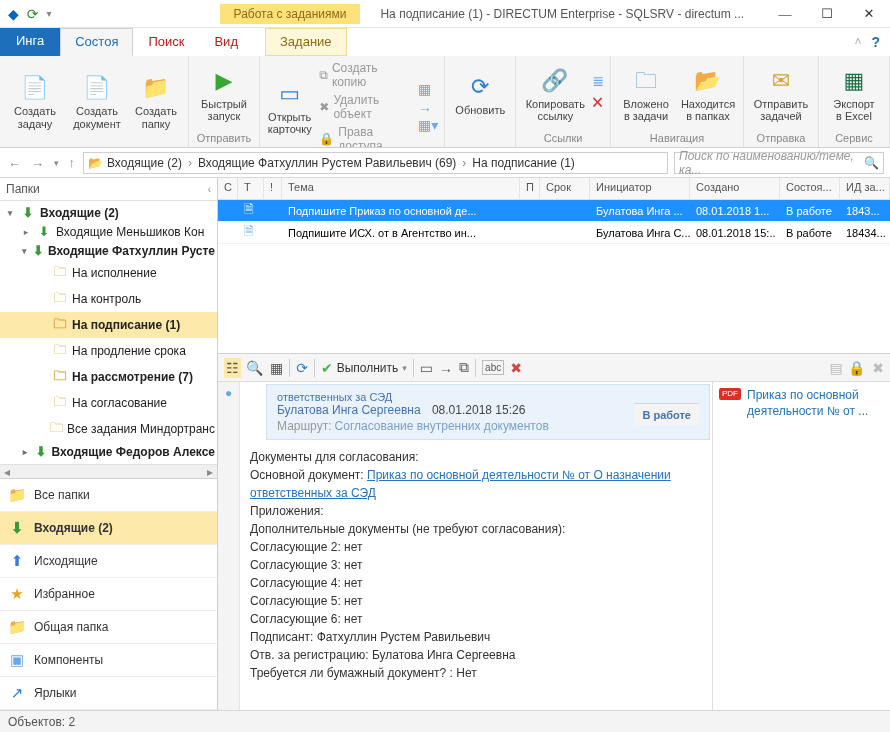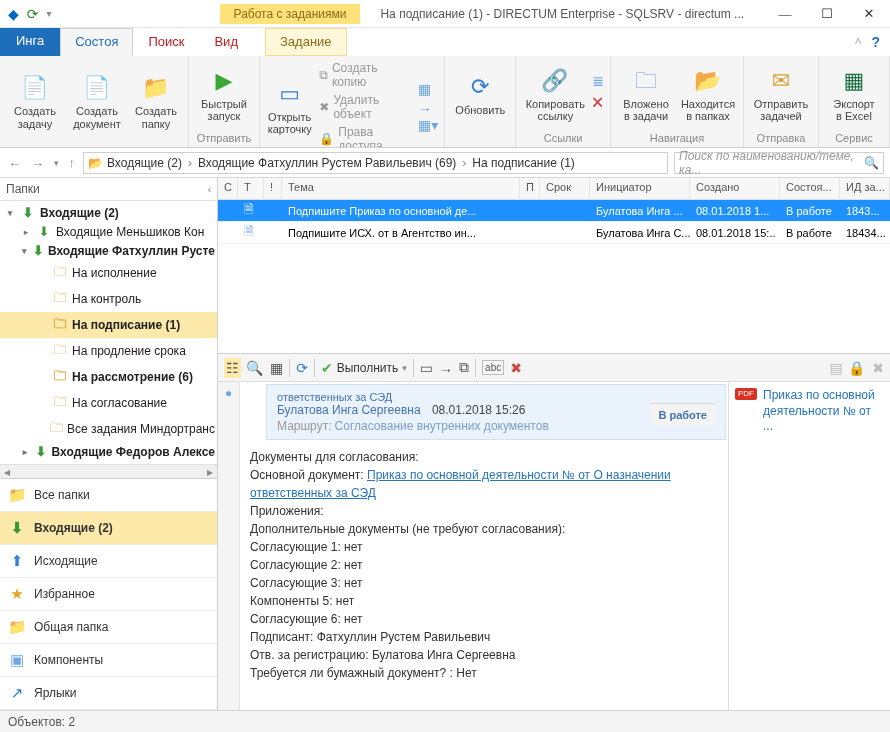--- a/index.html
+++ b/index.html
@@ -91,21 +91,21 @@
 .taskhead .author { color: #4573b3; }
 .taskhead .date { color: #444; margin-left: 8px; }
 .taskhead .status { color: #4573b3; font-weight: bold; float: right; }
 .taskhead .route { color: #999; font-size: 11px; margin-top: 2px; }
 .taskhead .route a { color: #7d9fcb; }
 .leftbar { width: 22px; background: #f4f4f4; border-right: 1px solid #e4e4e4; }
 .prevbody-wrap { display: flex; flex: 1; overflow: hidden; }
 .prevbody { flex: 1; padding: 2px 10px 6px 10px; color: #333; overflow: auto; line-height: 1.5; }
 .prevbody a { color: #2474be; text-decoration: underline; }
 
-.attach { width: 162px; border-left: 1px solid #ddd; padding: 6px; }
+.attach { width: 178px; border-left: 1px solid #ddd; padding: 6px; }
 .attach .item { display: flex; align-items: flex-start; gap: 6px; color: #2474be; font-size: 11px; line-height: 1.3; }
 .attach .item .pdf { background: #d93025; color: #fff; font-size: 8px; padding: 1px 3px; border-radius: 2px; }
 
 
 .status { height: 22px; background: #f4f4f4; border-top: 1px solid #d6d6d6; display: flex; align-items: center; padding: 0 8px; color: #555; font-size: 11px; }
 </style>
 </head>
 <body>
 
 <div class="titlebar">
@@ -311,21 +311,21 @@
           <span>На подписание (1)</span>
         </div>
       <div class="node lvl3">
           <span class="exp"></span>
           <span class="fic">🗀</span>
           <span>На продление срока</span>
         </div>
       <div class="node bold lvl3">
           <span class="exp"></span>
           <span class="fic">🗀</span>
-          <span>На рассмотрение (6)</span>
+          <span>На рассмотрение (7)</span>
         </div>
       <div class="node lvl3">
           <span class="exp"></span>
           <span class="fic">🗀</span>
           <span>На согласование</span>
         </div>
       <div class="node lvl3">
           <span class="exp"></span>
           <span class="fic">🗀</span>
           <span>Все задания Миндортранс</span>
@@ -454,24 +454,24 @@
               <span class="author">Булатова Инга Сергеевна</span>
               <span class="date">08.01.2018 15:26</span>
               <span class="status">В работе</span>
               <div class="route"><span>Маршрут:</span> <a>Согласование внутренних документов</a></div>
             </div>
             <div class="prevbody">
               <div>Документы для согласования:</div>
               <div><span>Основной документ: </span><a>Приказ по основной деятельности №  от  О назначении ответственных за СЭД</a></div>
               <div>Приложения:</div>
               <div>Дополнительные документы (не требуют согласования):</div>
-              <div>Согласующие 1: нет</div>
               <div>Согласующие 2: нет</div>
               <div>Согласующие 3: нет</div>
-              <div>Компоненты 5: нет</div>
+              <div>Согласующие 4: нет</div>
+              <div>Согласующие 5: нет</div>
               <div>Согласующие 6: нет</div>
               <div>Подписант: Фатхуллин Рустем Равильевич</div>
               <div>Отв. за регистрацию: Булатова Инга Сергеевна</div>
               <div>Требуется ли бумажный документ? : Нет</div>
             </div>
           </div>
         </div>
       </div>
       <div class="attach">
         <div class="item">

